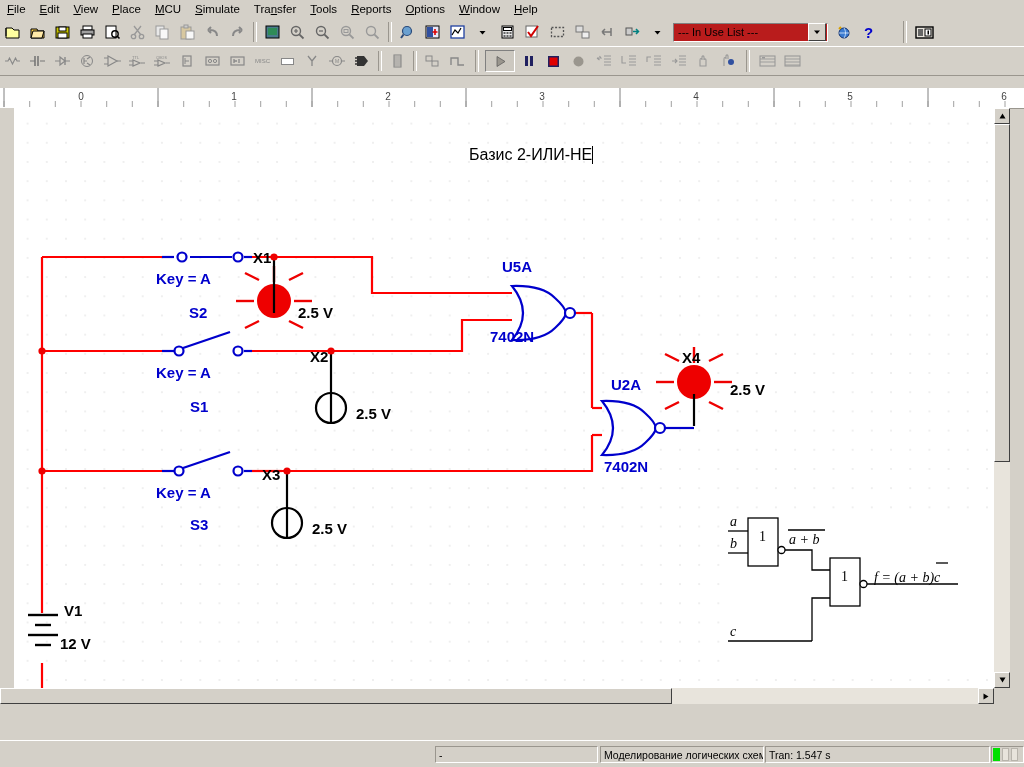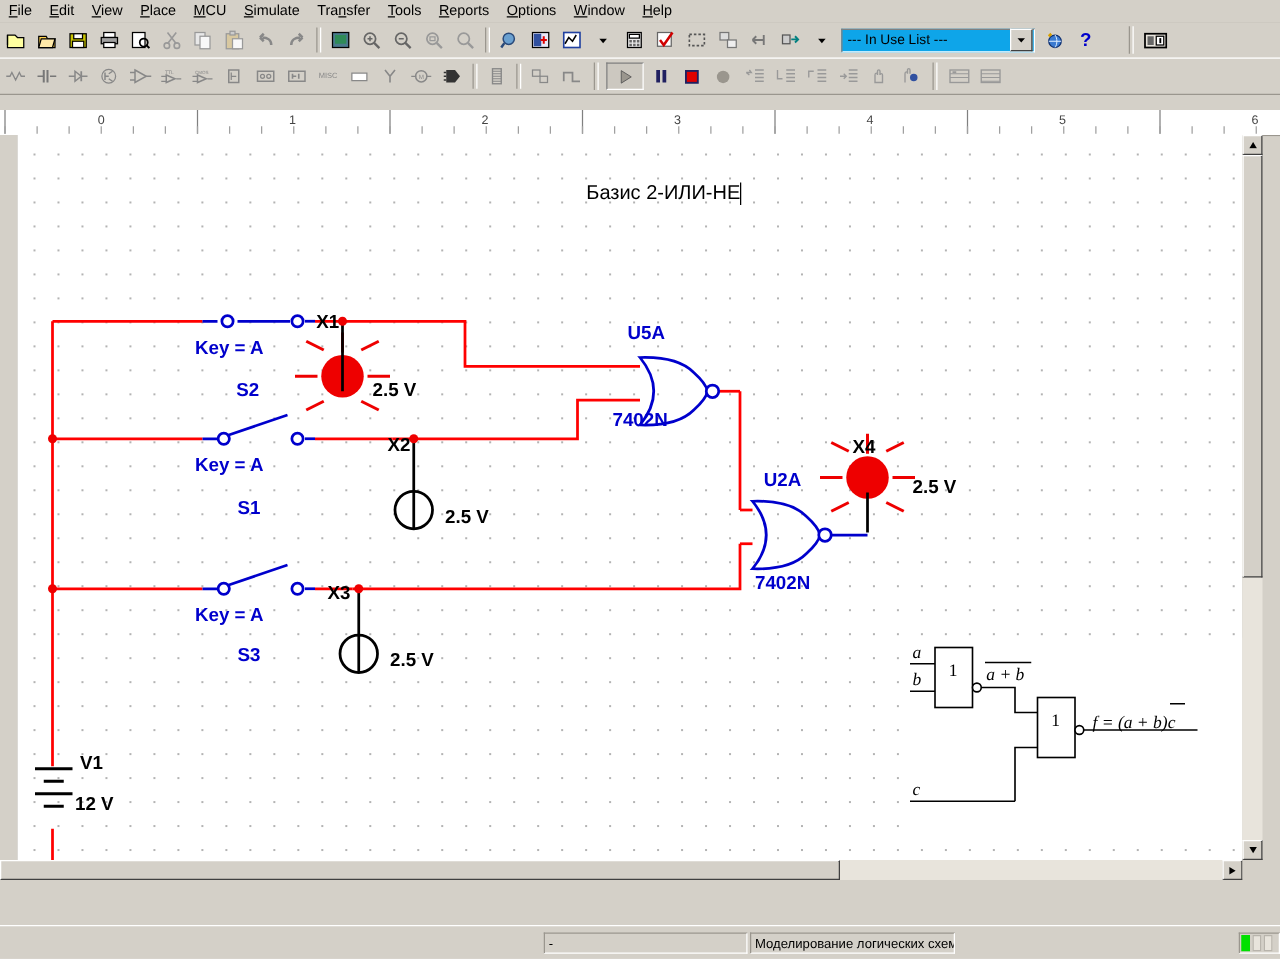--- a/index.html
+++ b/index.html
@@ -34,21 +34,21 @@
     width:23px;height:22px;margin:0 1px;
     display:flex;align-items:center;justify-content:center;
     border:1px solid transparent;box-sizing:border-box;cursor:default;
     position:relative;
   }
   .tbtn.pressed{border:1px solid #808080;border-right-color:#fff;border-bottom-color:#fff;background:#ccc8c0;}
   .tsep{width:2px;height:20px;border-left:1px solid #9a968e;border-right:1px solid #fff;margin:0 3px;}
   .tsep-big{width:2px;height:22px;border-left:1px solid #9a968e;border-right:1px solid #fff;margin:0 5px;}
 
   .combo{
-    width:155px;height:19px;background:#0ea5e9;border:1px solid #808080;
+    width:155px;height:19px;background:#b91c1c;border:1px solid #808080;
     border-right-color:#fff;border-bottom-color:#fff;
     display:flex;align-items:center;margin:0 3px;box-sizing:border-box;
     font-size:11px;position:relative;
   }
   .combo .ctext{padding-left:4px;flex:1;white-space:nowrap;overflow:hidden;}
   .combo .carrow{
     width:16px;height:16px;background:#d4d0c8;margin-right:1px;
     border:1px solid #fff;border-right-color:#404040;border-bottom-color:#404040;
     display:flex;align-items:center;justify-content:center;font-size:7px;
   }
@@ -855,20 +855,23 @@
   <div style="position:absolute;left:994px;top:688px;width:30px;height:18px;background:#d4d0c8;"></div>
 
 
   <div class="statusbar">
     <div class="sfield" style="left:435px;width:163px;">
       <span>-</span>
     </div>
     <div class="sfield" style="left:600px;width:164px;">
       <span>Моделирование логических схем в</span>
     </div>
+    <div class="sfield" style="left:765px;width:225px;">
+      <span>Tran: 1.547 s</span>
+    </div>
     <div class="led-box" style="left:991px;width:33px;">
       <div class="led" style="background:#00e000;"></div>
       <div class="led" style="background:#e8e4dc;border:1px solid #b8b4ac;box-sizing:border-box;"></div>
       <div class="led" style="background:#e8e4dc;border:1px solid #b8b4ac;box-sizing:border-box;"></div>
     </div>
   </div>
 
 </div>
 
 </body></html>

